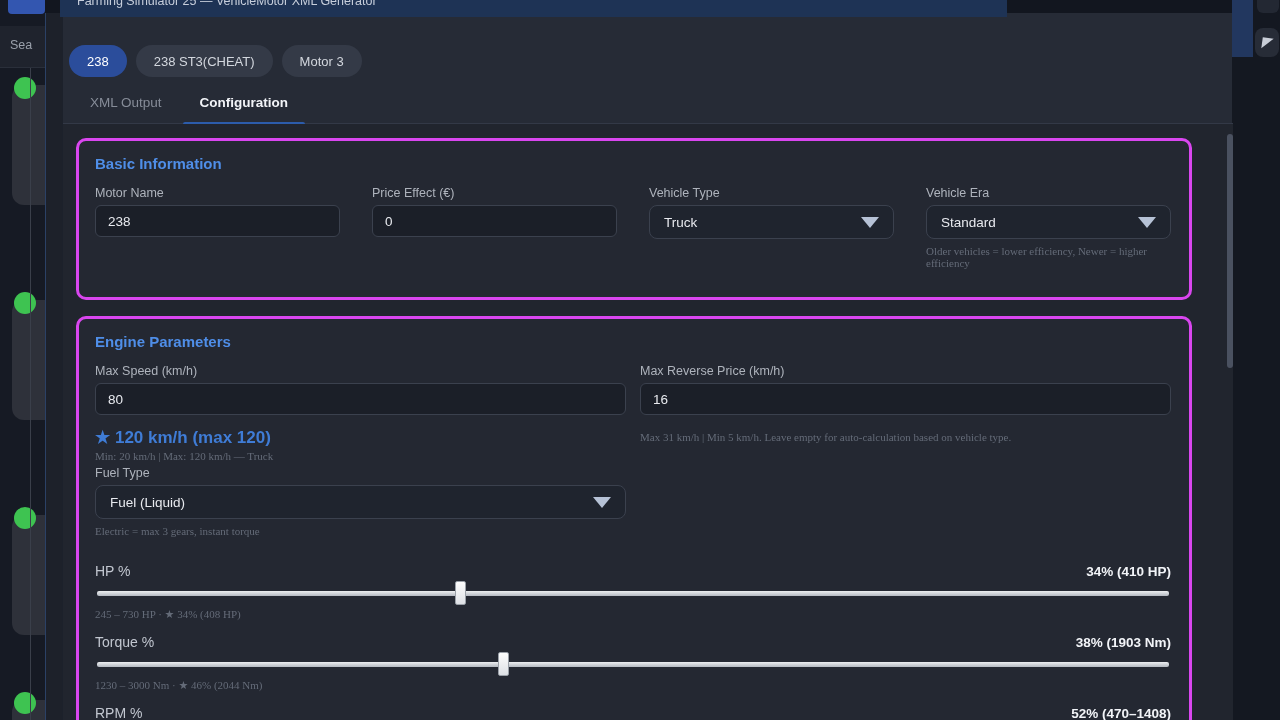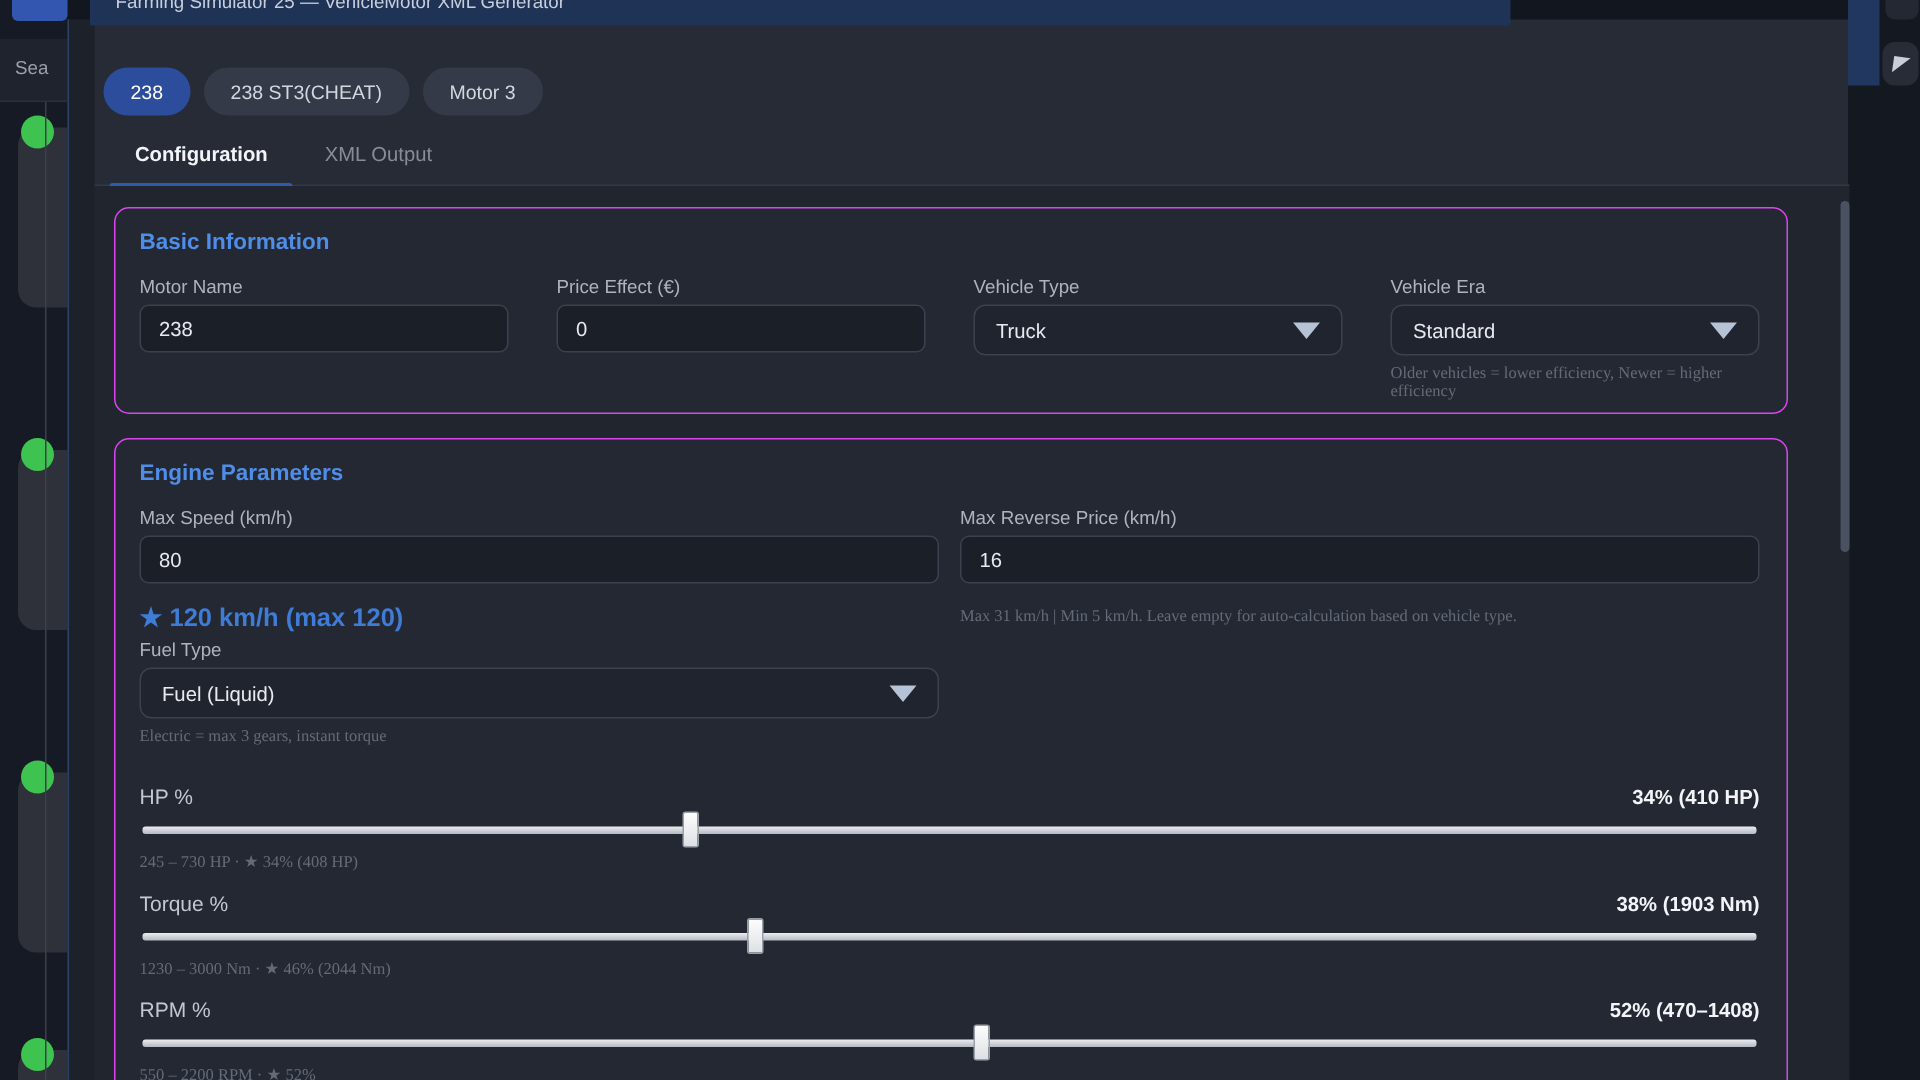--- a/index.html
+++ b/index.html
@@ -40,21 +40,21 @@
   .pill.active { background:#2b4d9b; color:#ffffff; }
 
   
   .viewtabs { position:relative; height:43px; border-bottom:1px solid #333947; display:flex; align-items:center; padding-left:8px; }
   .viewtab { position:relative; height:43px; display:flex; align-items:center; padding:0 19px; font-size:13.5px; color:#868c98; cursor:pointer; }
   .viewtab.active { color:#f2f4f8; font-weight:bold; }
   .viewtab.active::after { content:""; position:absolute; left:2px; right:2px; bottom:-2px; height:4px; border-radius:3px; background:#2c5cab; }
 
   
   .content { position:absolute; left:0; top:100px; width:1170px; height:607px; background:#21252e; padding:14px 41px 0 13px; overflow:hidden; }
-  .card { background:#24membri2832; background:#242832; border:1px solid #d946ef; border-radius:10px; padding:14px 18px 8px 16px; }
+  .card { background:#24membri2832; background:#242832; border:3px solid #d946ef; border-radius:10px; padding:14px 18px 28px 16px; }
   .card + .card { margin-top:16px; }
   .card-heading { color:#4f8ee8; font-size:15px; font-weight:bold; margin-bottom:14px; }
 
   .field-label { font-size:12.5px; color:#aeb3bc; margin-bottom:5px; }
   .text-input { width:100%; height:32px; background:#1b1f28; border:1px solid #3b414e; border-radius:6px;
                 color:#e8eaef; font-size:13.5px; padding:0 12px; font-family:"Liberation Sans",sans-serif; outline:none; }
   .select { height:34px; background:#1f242e; border:1px solid #3b414e; border-radius:8px; display:flex;
             align-items:center; justify-content:space-between; padding:0 14px; cursor:pointer; }
   .select-text { color:#e8eaef; font-size:13.5px; }
   .select-arrow { width:0; height:0; border-left:9px solid transparent; border-right:9px solid transparent; border-top:11px solid #b6c2d6; }
@@ -119,22 +119,22 @@
   <div class="panel-left-strip"></div>
   <div class="panel-inner">
 
     <div class="pills-row">
       <div class="pill active">238</div>
       <div class="pill">238 ST3(CHEAT)</div>
       <div class="pill">Motor 3</div>
     </div>
 
     <div class="viewtabs">
+      <div class="viewtab">XML Output</div>
       <div class="viewtab active">Configuration</div>
-      <div class="viewtab">XML Output</div>
     </div>
 
     <div class="content">
 
       <div class="card">
         <div class="card-heading">Basic Information</div>
         <div class="grid4">
           <div>
             <div class="field-label">Motor Name</div>
             <input class="text-input" readonly="" value="238" style="">
@@ -161,20 +161,21 @@
         </div>
       </div>
 
       <div class="card">
         <div class="card-heading">Engine Parameters</div>
         <div class="grid2">
           <div>
             <div class="field-label">Max Speed (km/h)</div>
             <input class="text-input" readonly="" value="80" style="">
             <div class="hint-blue mt12">★ 120 km/h  (max 120)</div>
+            <div class="hint mt2">Min: 20 km/h | Max: 120 km/h — Truck</div>
             <div class="field-label mt4">Fuel Type</div>
             <div class="select mt4">
               <span class="select-text">Fuel (Liquid)</span>
               <span class="select-arrow"></span>
             </div>
             <div class="hint mt6">Electric = max 3 gears, instant torque</div>
           </div>
           <div>
             <div class="field-label">Max Reverse Price (km/h)</div>
             <input class="text-input" readonly="" value="16" style="">

